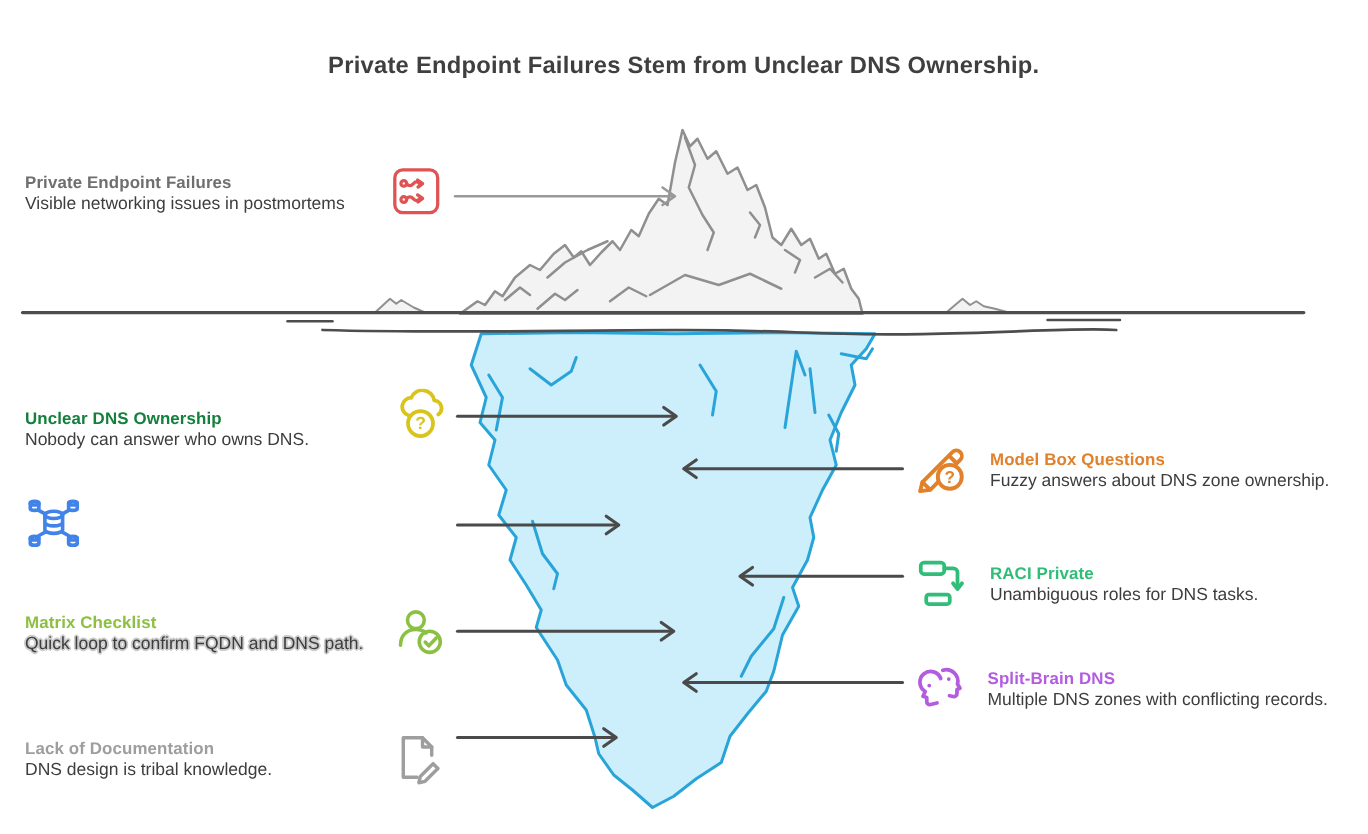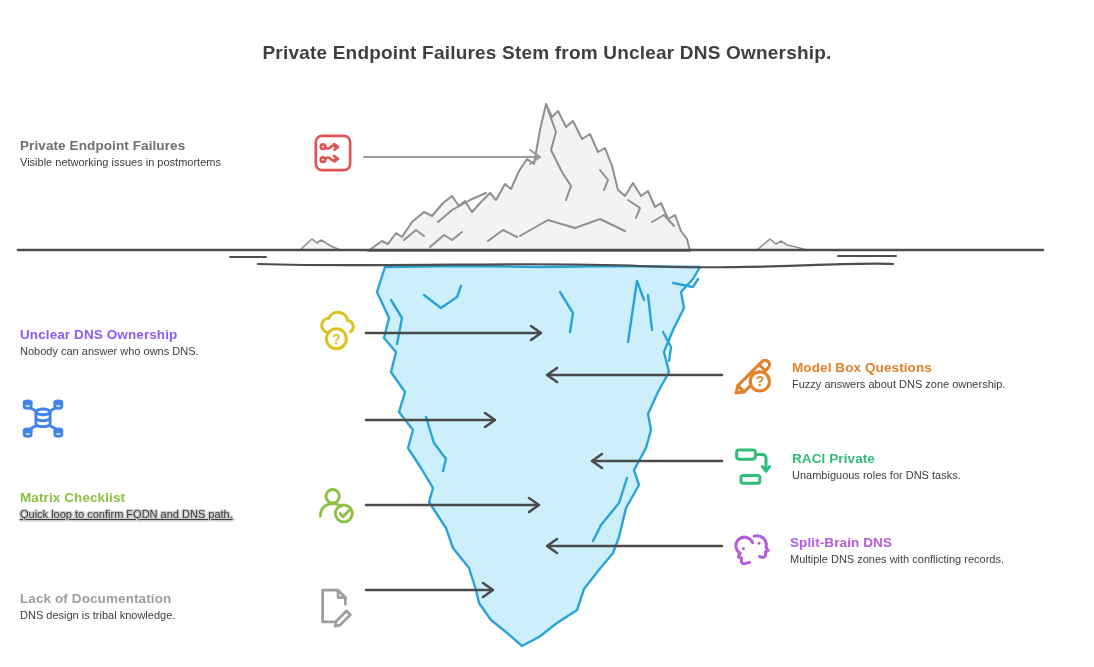--- a/index.html
+++ b/index.html
@@ -8,25 +8,25 @@
   .canvas{position:absolute;inset:0;}
   .page-title{position:absolute;top:42px;left:0;width:1094px;text-align:center;
       font-size:19px;font-weight:bold;letter-spacing:.2px;}
   .scene{position:absolute;inset:0;}
   .scene svg{position:absolute;inset:0;}
   .callout{position:absolute;display:flex;align-items:center;}
   .callout .txt{display:flex;flex-direction:column;justify-content:center;}
   .callout.side-left .txt{width:280px;text-align:left;margin-right:12px;}
   .callout.side-right .txt{width:295px;text-align:left;margin-left:13px;}
   .c-title{font-size:13.5px;line-height:17px;font-weight:bold;letter-spacing:.1px;}
-  .c-sub{font-size:11px;line-height:16px;color:var(--c-subtitle_text,#3d3d3d);}
+  .c-sub{font-size:14px;line-height:16px;color:var(--c-subtitle_text,#3d3d3d);}
   .icn{flex:0 0 auto;display:flex;align-items:center;justify-content:center;}
   .icn svg{display:block;}
   .hl{text-shadow:-1.5px 0 0 #ccc,1.5px 0 0 #ccc,0 -1.5px 0 #ccc,0 1.5px 0 #ccc,
-      -1px -1px 0 #ccc,1px 1px 0 #ccc,1px -1px 0 #ccc,-1px 1px 0 #ccc;text-decoration:underline;}
+      -1px -1px 0 #ccc,1px 1px 0 #ccc,1px -1px 0 #ccc,-1px 1px 0 #ccc;}
 </style>
 </head>
 <body>
 
 <div class="canvas">
 
   <div class="page-title" style="color: rgb(63, 63, 63);">Private Endpoint Failures Stem from Unclear DNS Ownership.</div>
 
   <div class="scene">
     <svg width="1094" height="667" viewBox="0 0 1094 667" fill="none" xmlns="http://www.w3.org/2000/svg">
@@ -132,21 +132,21 @@
         <path d="M12.6,6.9 L14.9,8.5 L12.8,10.1"></path>
         <circle cx="6.3" cy="15.8" r="1.3"></circle>
         <path d="M7.6,15.4 q1.5,-1.7 3,0 t3,0"></path>
         <path d="M12.6,13.7 L14.9,15.3 L12.8,16.9"></path>
       </svg>
     </span>
   </div>
 
   <div class="callout side-left" style="left:20px;top:310px;">
     <div class="txt">
-      <div class="c-title" style="color: #8b5cf6; margin-top: 16px;">Unclear DNS Ownership</div>
+      <div class="c-title" style="color: #15803d; margin-top: 16px;">Unclear DNS Ownership</div>
       <div class="c-sub">Nobody can answer who owns DNS.</div>
     </div>
     <span class="icn" style="color: rgb(217, 196, 28);">
       <svg width="48" height="48" viewBox="0 0 24 24" stroke="currentColor" stroke-width="1.5" fill="none" stroke-linecap="round" stroke-linejoin="round">
         <path d="M7.3,10.6 a3.6,3.6 0 0 1 1.2,-7 a4.8,4.8 0 0 1 9.2,1.1 a3.1,3.1 0 0 1 1.6,5.6"></path>
         <circle cx="12.2" cy="13.9" r="5"></circle>
         <text x="12.2" y="16.3" font-size="7" font-weight="bold" text-anchor="middle" fill="currentColor" stroke="none">?</text>
       </svg>
     </span>
   </div>

